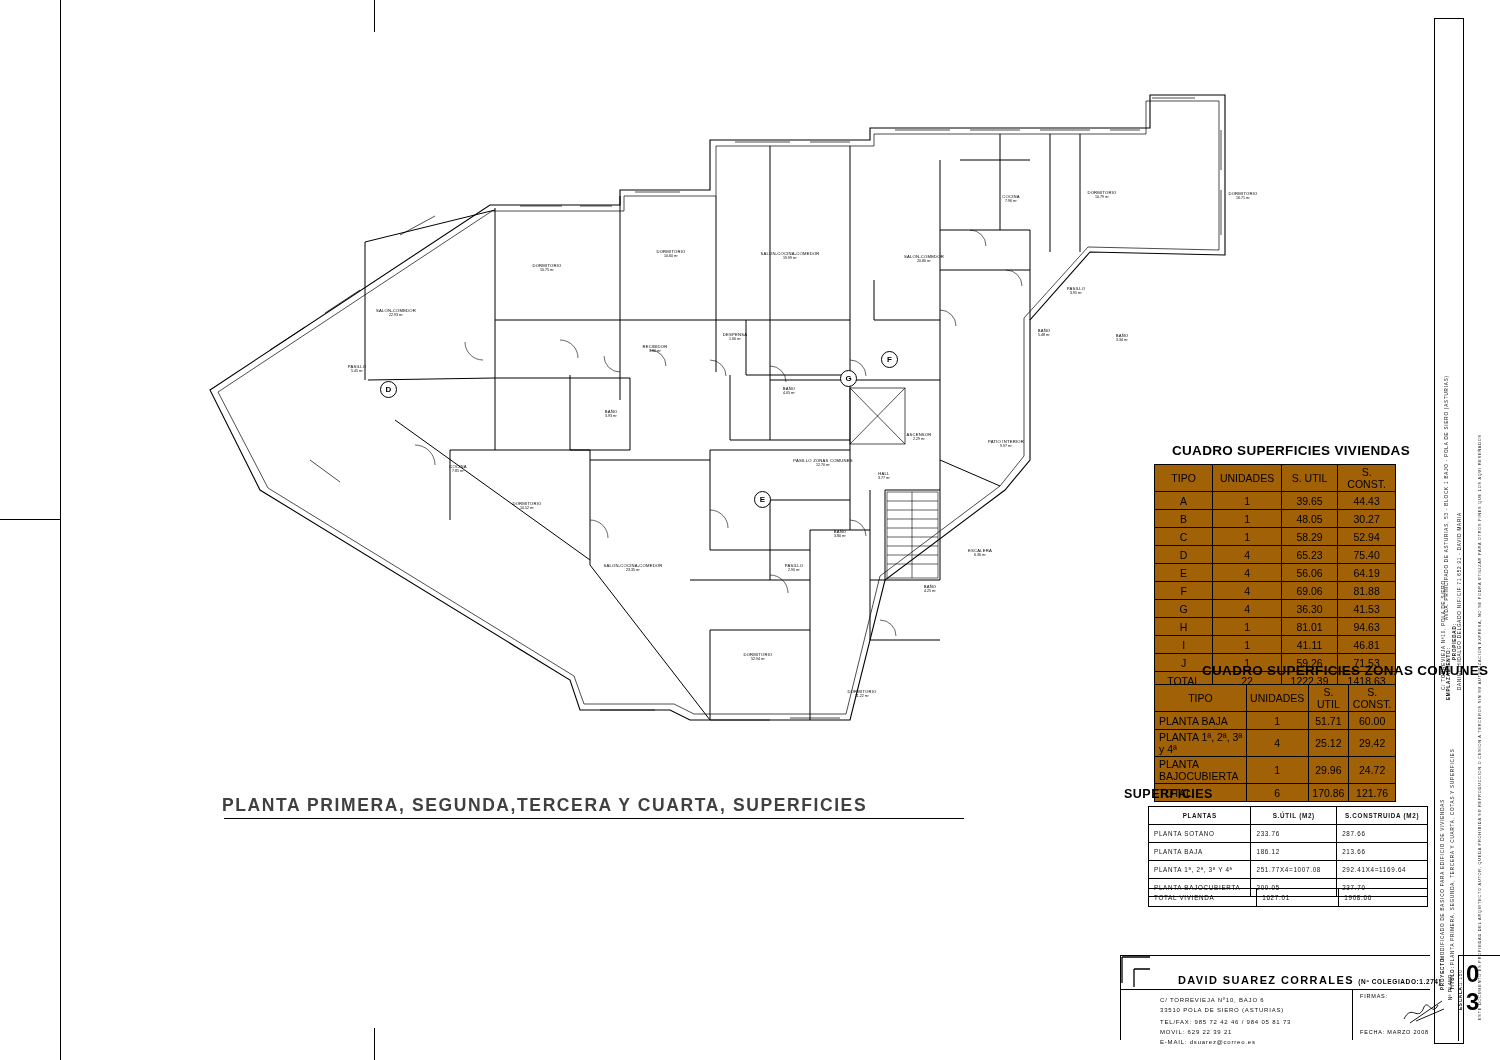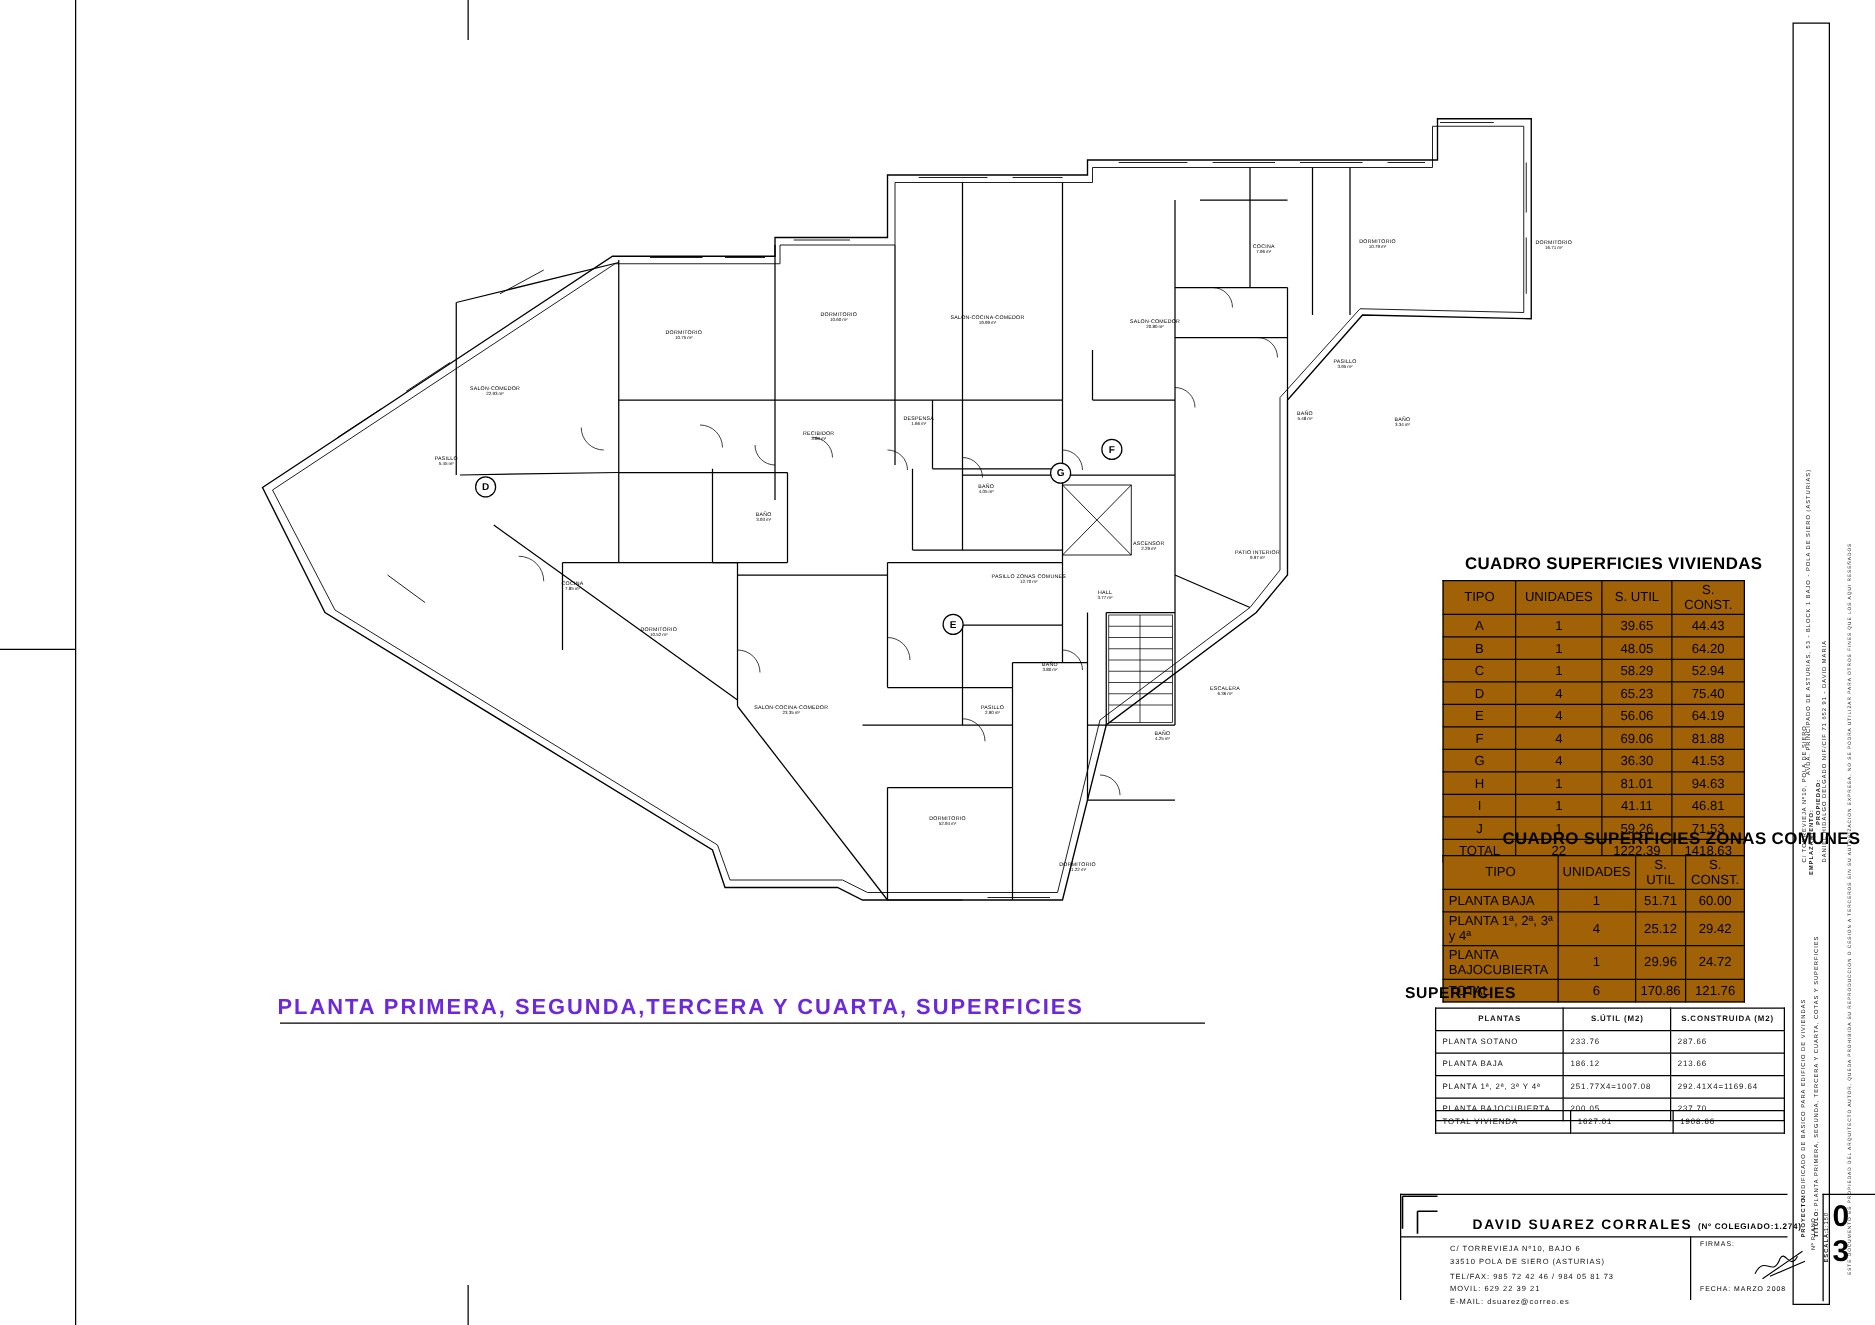--- a/index.html
+++ b/index.html
@@ -15,21 +15,21 @@
 
   .rlabel{position:absolute;font-family:"Liberation Sans",sans-serif;text-align:center;line-height:1.25;color:#000;}
   .rlabel .n{font-size:4.2px;letter-spacing:.2px;display:block;}
   .rlabel .a{font-size:3.6px;display:block;}
 
   .circ{position:absolute;width:15px;height:15px;border:1px solid #000;border-radius:50%;
         font-size:8px;font-weight:bold;display:flex;align-items:center;justify-content:center;background:#fff;}
 
   
   #plan-title{position:absolute;left:222px;top:795px;width:760px;font-size:17.5px;font-weight:bold;
-        letter-spacing:1.6px;color:#6d28d9;white-space:nowrap;}
+        letter-spacing:1.6px;color:#404040;white-space:nowrap;}
   #plan-title-rule{position:absolute;left:224px;top:818px;width:740px;height:1px;background:#000;}
 
   
   .tbl-title{position:absolute;font-weight:bold;font-size:13.5px;letter-spacing:.3px;}
   table.grid{position:absolute;border-collapse:collapse;background:#a16207;}
   table.grid td,table.grid th{border:1px solid #000;font-size:10.5px;text-align:center;padding:1px 3px;height:15px;font-weight:normal;}
   table.grid th{font-weight:normal;}
   table.grid td.left{text-align:left;padding-left:4px;}
 
   
@@ -356,21 +356,21 @@
     <tr>
           <td>A</td>
           <td>1</td>
           <td>39.65</td>
           <td>44.43</td>
         </tr>
     <tr>
           <td>B</td>
           <td>1</td>
           <td>48.05</td>
-          <td>64.20</td>
+          <td>30.27</td>
         </tr>
     <tr>
           <td>C</td>
           <td>1</td>
           <td>58.29</td>
           <td>52.94</td>
         </tr>
     <tr>
           <td>D</td>
           <td>4</td>

